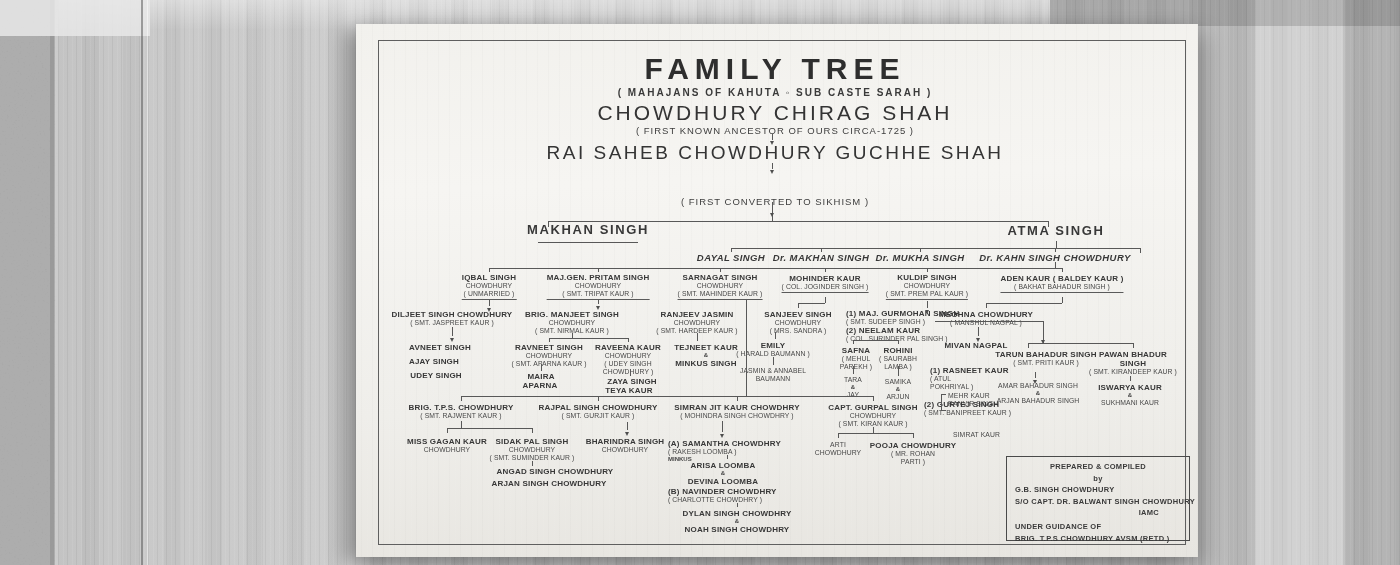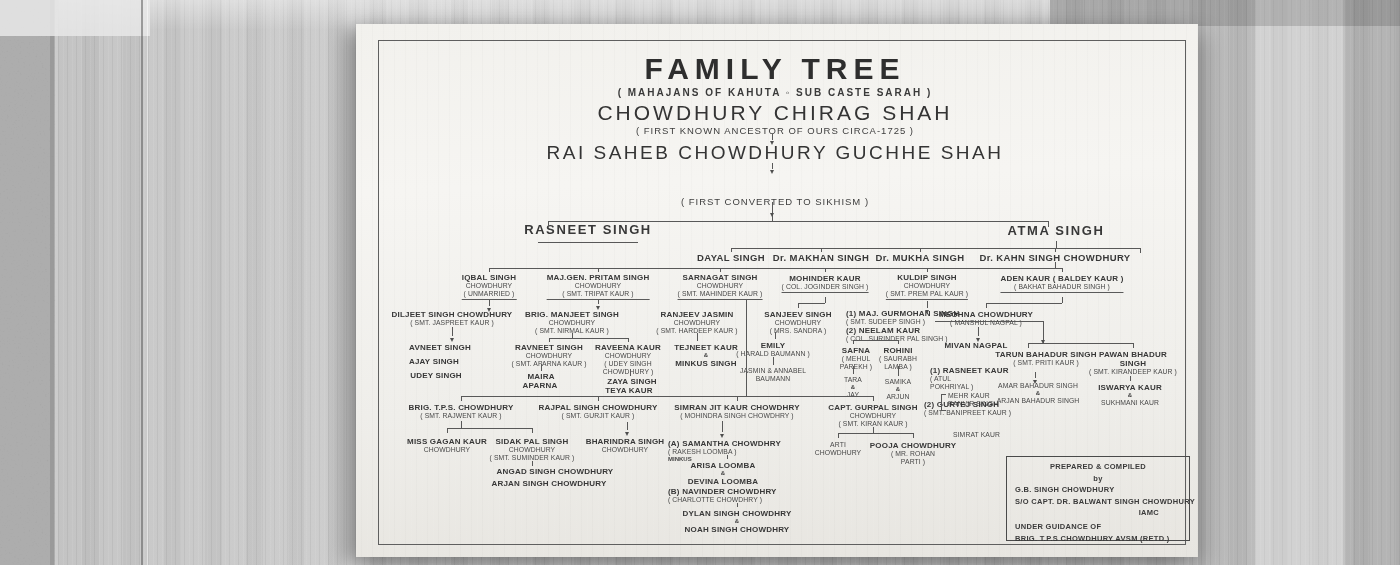--- a/index.html
+++ b/index.html
@@ -32,21 +32,21 @@
   .t-main {font-size:30px;font-weight:700;letter-spacing:6px;}
   .t-sub  {font-size:10px;font-weight:600;letter-spacing:2px;color:#3a3a3a;}
   .t-anc1 {font-size:21px;font-weight:500;letter-spacing:3px;color:#343434;}
   .t-anc2 {font-size:19px;font-weight:500;letter-spacing:2.5px;color:#343434;}
   .t-note {font-size:9.5px;font-weight:500;letter-spacing:1px;color:#3d3d3d;}
   
   .node{position:absolute;text-align:center;color:#383838;line-height:1.14;white-space:nowrap;transform:translateX(-50%);}
   .node.left{transform:none;text-align:left;}
   .node.ruled{border-bottom:1px solid #5a5a5a;padding-bottom:1px;}
   .ln.m   {font-size:13px;font-weight:600;letter-spacing:1.6px;}
-  .ln.g3  {font-size:9.5px;font-weight:700;letter-spacing:.4px;}
+  .ln.g3  {font-size:9.5px;font-weight:700;letter-spacing:.4px;font-style:italic;}
   .ln.main{font-size:8px;font-weight:700;letter-spacing:.2px;}
   .ln.sub {font-size:6.8px;font-weight:500;letter-spacing:.1px;color:#474747;}
   .ln.tiny{font-size:6px;font-weight:600;color:#474747;}
   .seg{position:absolute;background:#585858;}
   .arr{position:absolute;width:0;height:0;border-left:2.5px solid transparent;
        border-right:2.5px solid transparent;border-top:4.5px solid #4e4e4e;}
   
   .credits{position:absolute;left:1006px;top:456px;width:184px;height:85px;border:1.5px solid #4a4a4a;
            color:#3a3a3a;font-size:7.5px;font-weight:600;letter-spacing:.3px;padding:5px 8px;box-sizing:border-box;}
   .credits .c-center{text-align:center;}
@@ -91,21 +91,21 @@
 
   <div class="tb t-main" style="left:775px;top:52px;">FAMILY TREE</div>
   <div class="tb t-sub" style="left:775px;top:87px;">( MAHAJANS OF KAHUTA ◦ SUB CASTE SARAH )</div>
   <div class="tb t-anc1" style="left:775px;top:101px;">CHOWDHURY CHIRAG SHAH</div>
   <div class="tb t-note" style="left:775px;top:125px;">( FIRST KNOWN ANCESTOR OF OURS   CIRCA-1725 )</div>
   <div class="tb t-anc2" style="left:775px;top:142px;">RAI SAHEB CHOWDHURY GUCHHE SHAH</div>
   <div class="tb t-note" style="left:775px;top:196px;">( FIRST CONVERTED TO SIKHISM )</div>
 
   <div style="position:absolute;inset:0;">
       <div class="node" style="left: 588px; top: 223px;">
-        <div class="ln m">RASNEET SINGH</div>
+        <div class="ln m">MAKHAN SINGH</div>
       </div>
       <div class="node" style="left: 1056px; top: 224px;">
         <div class="ln m">ATMA SINGH</div>
       </div>
       <div class="node" style="left: 731px; top: 253px;">
         <div class="ln g3">DAYAL SINGH</div>
       </div>
       <div class="node" style="left: 821px; top: 253px;">
         <div class="ln g3">Dr. MAKHAN SINGH</div>
       </div>

